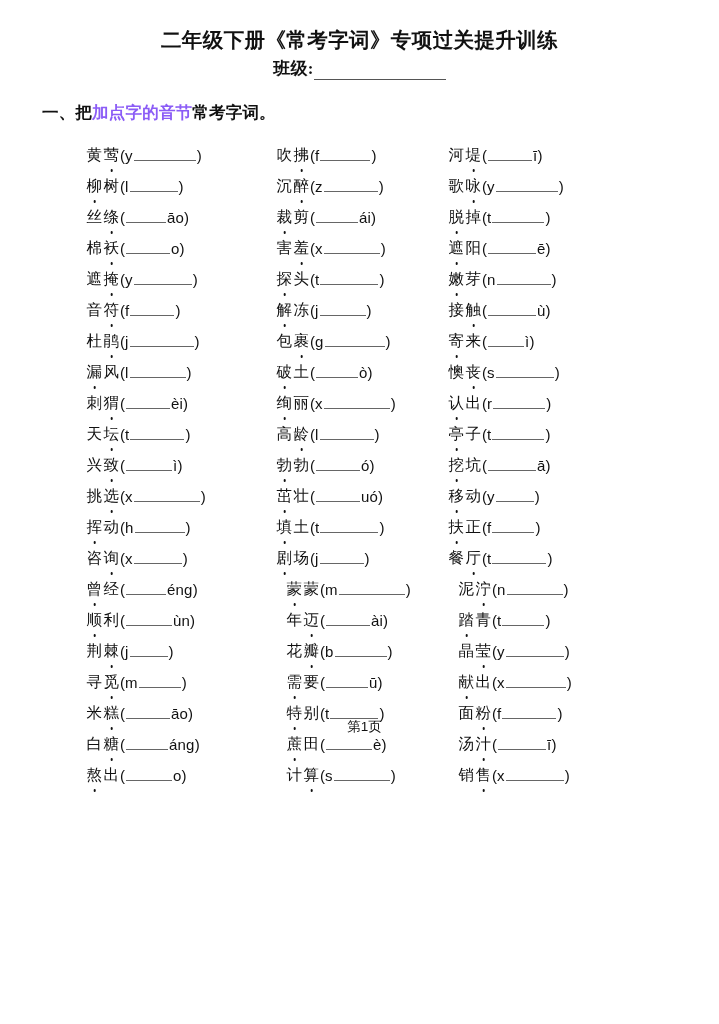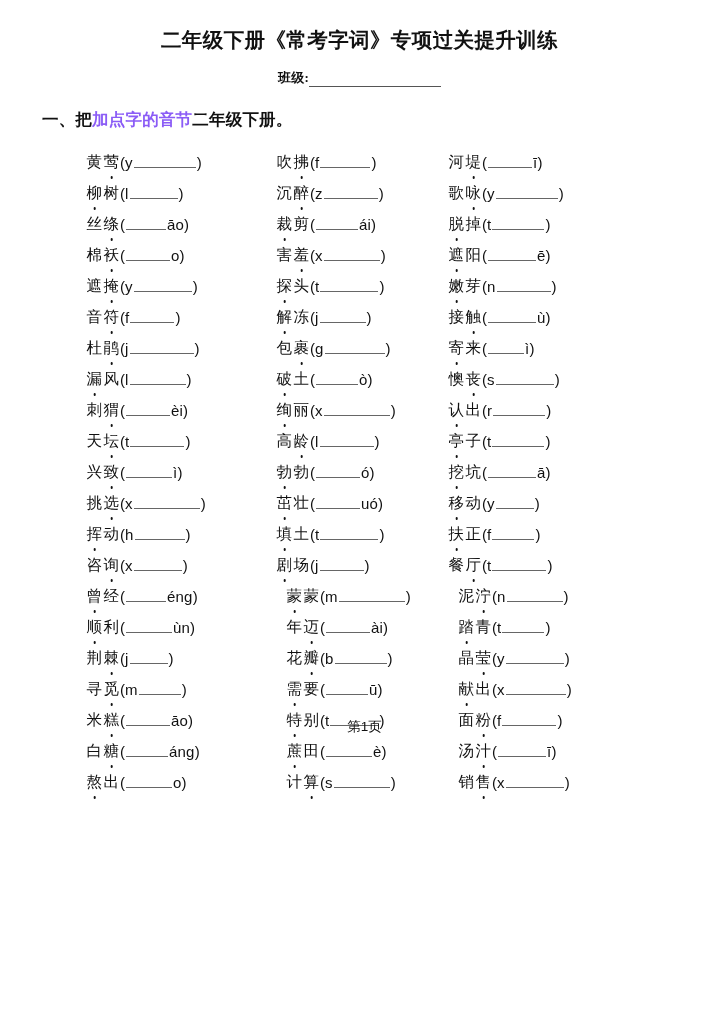--- a/index.html
+++ b/index.html
@@ -32,22 +32,22 @@
     letter-spacing: 0.4px;
     margin: 0;
     padding-top: 28px;
     line-height: 1.2;
     font-family: "Liberation Serif", "DejaVu Serif", serif;
   }
   .id-line {
     display: flex;
     justify-content: center;
     align-items: flex-end;
-    margin-top: 16px;
-    font-size: 13px;
+    margin-top: 4px;
+    font-size: 17px;
     font-weight: bold;
     letter-spacing: 0.3px;
   }
   .id-field {
     display: inline-flex;
     align-items: flex-end;
   }
   .id-label {
     white-space: nowrap;
   }
@@ -151,21 +151,21 @@
   <h1 class="doc-title">二年级下册《常考字词》专项过关提升训练</h1>
 
   <div class="id-line">
     <span class="id-field">
       <span class="id-label">班级:</span>
       <span class="id-rule rule-class"></span>
     </span>
   </div>
 
   <div class="section-heading">
-    <span>一、</span><span>把</span><span class="hl">加点字的音节</span><span>二年级下册。</span>
+    <span>一、</span><span>把</span><span class="hl">加点字的音节</span><span>常考字词。</span>
   </div>
 
   <div class="grid">
       <div class="cell">
         <span class="word">
           <span class="han">黄</span>
           <span class="han dot">莺</span>
         </span>
         <span class="paren">
           <span>(</span>

